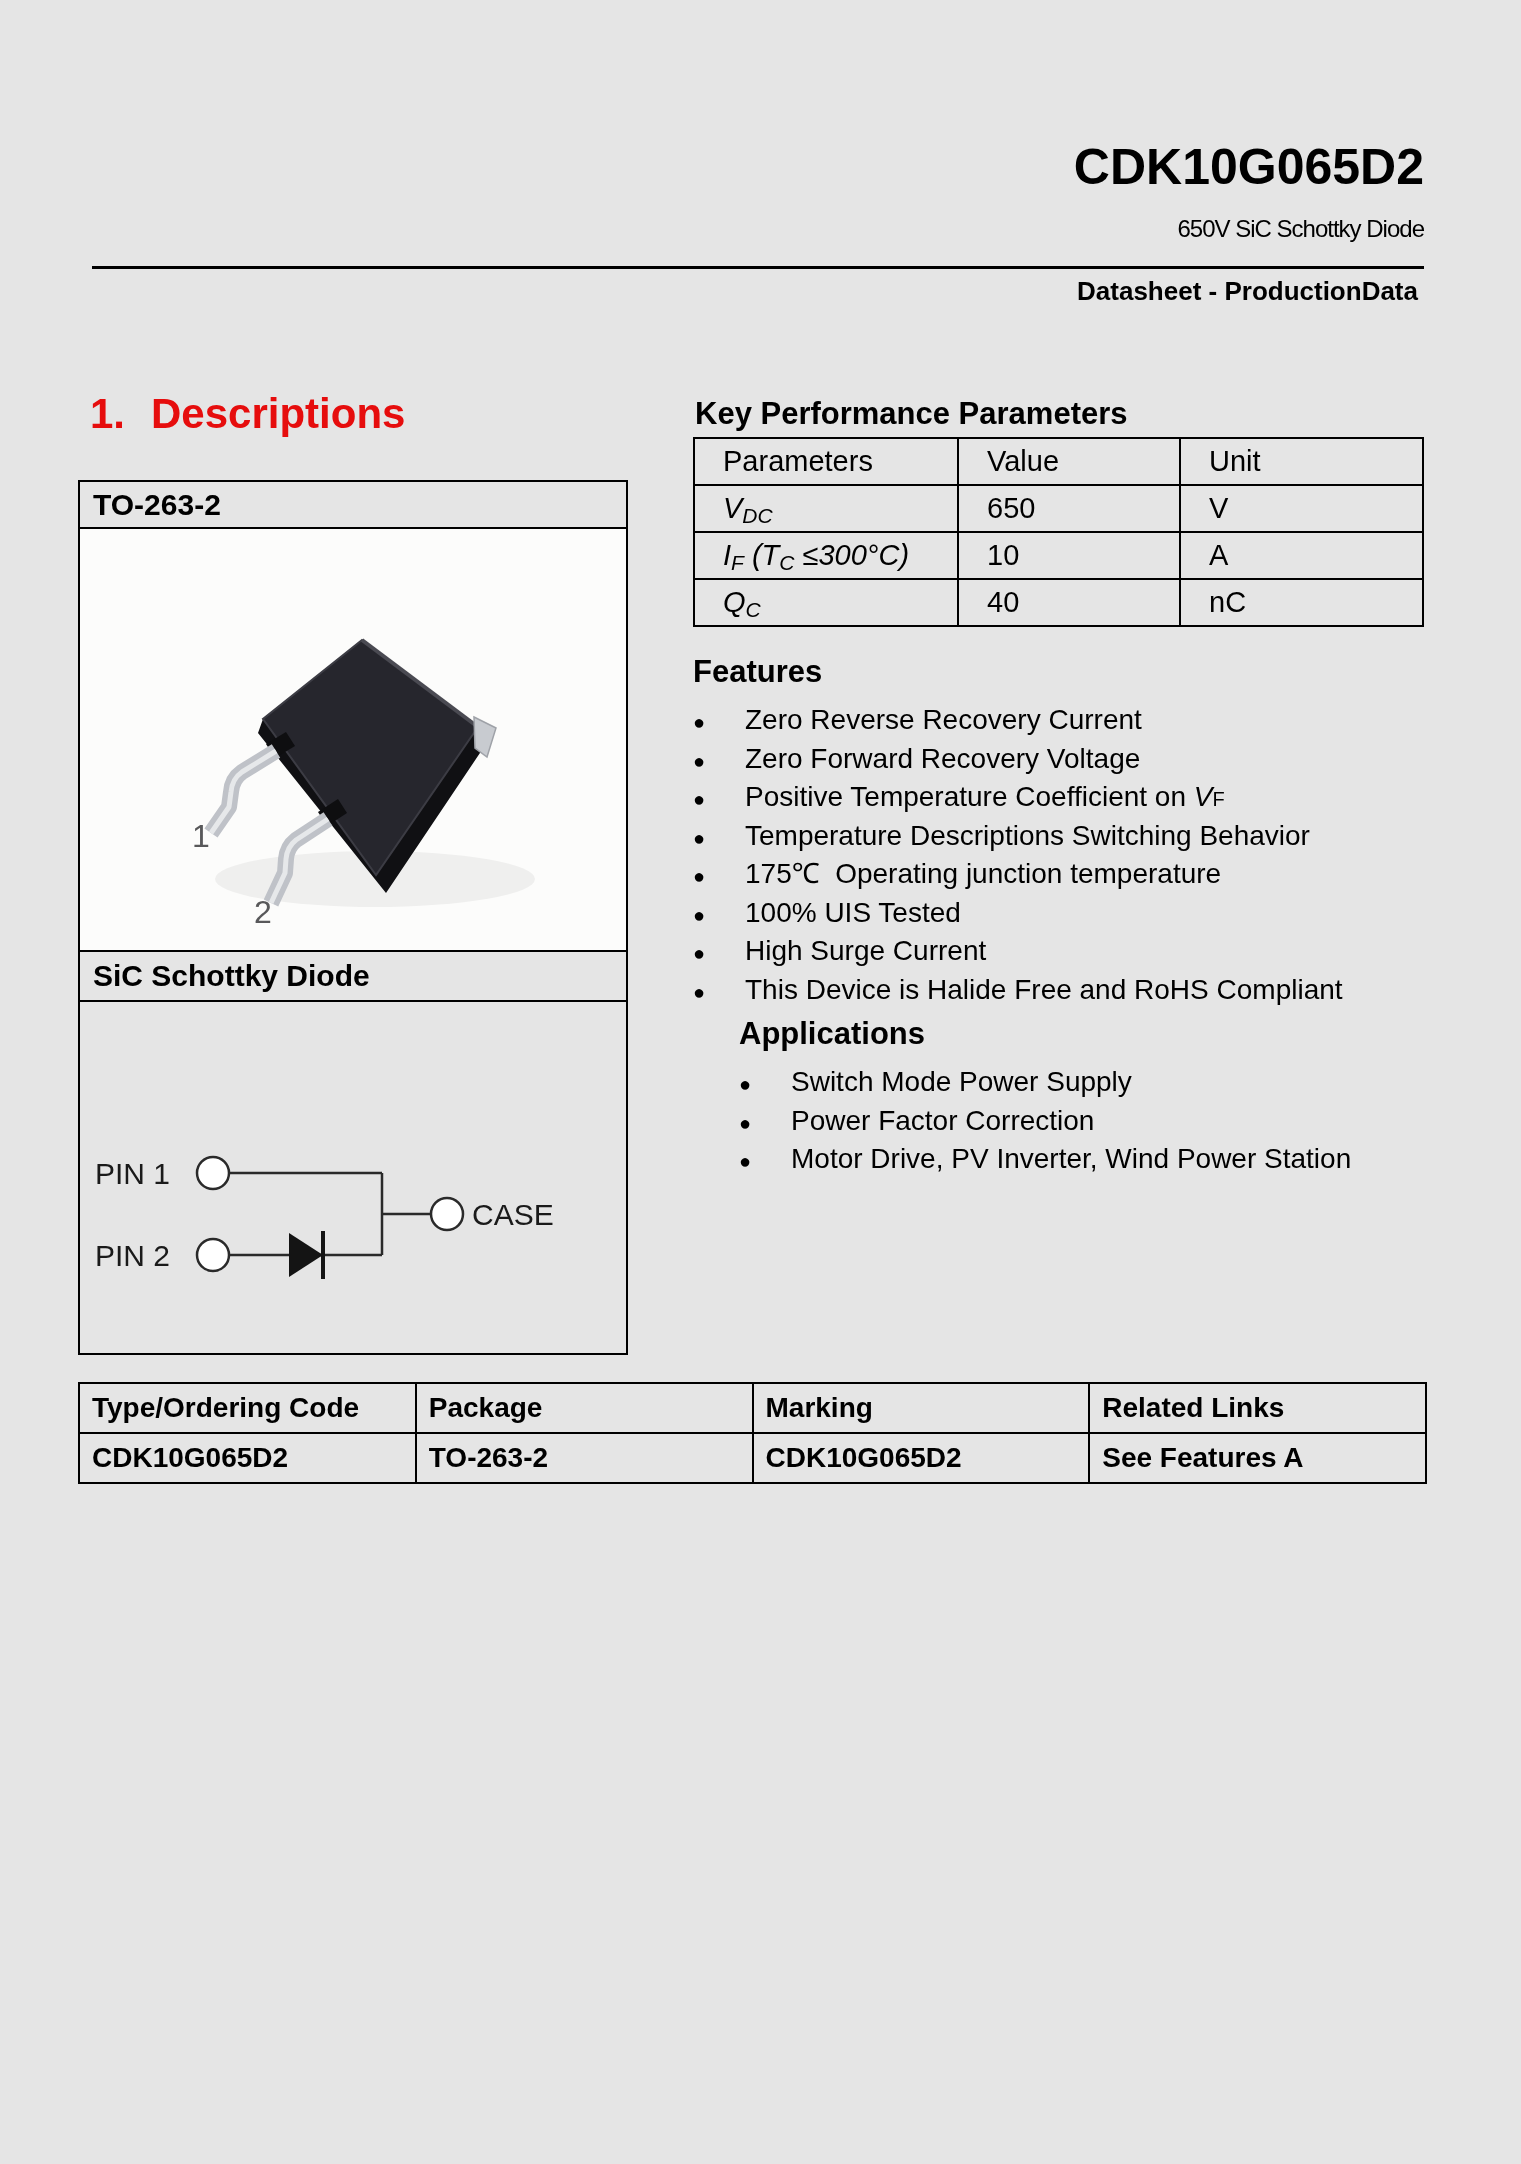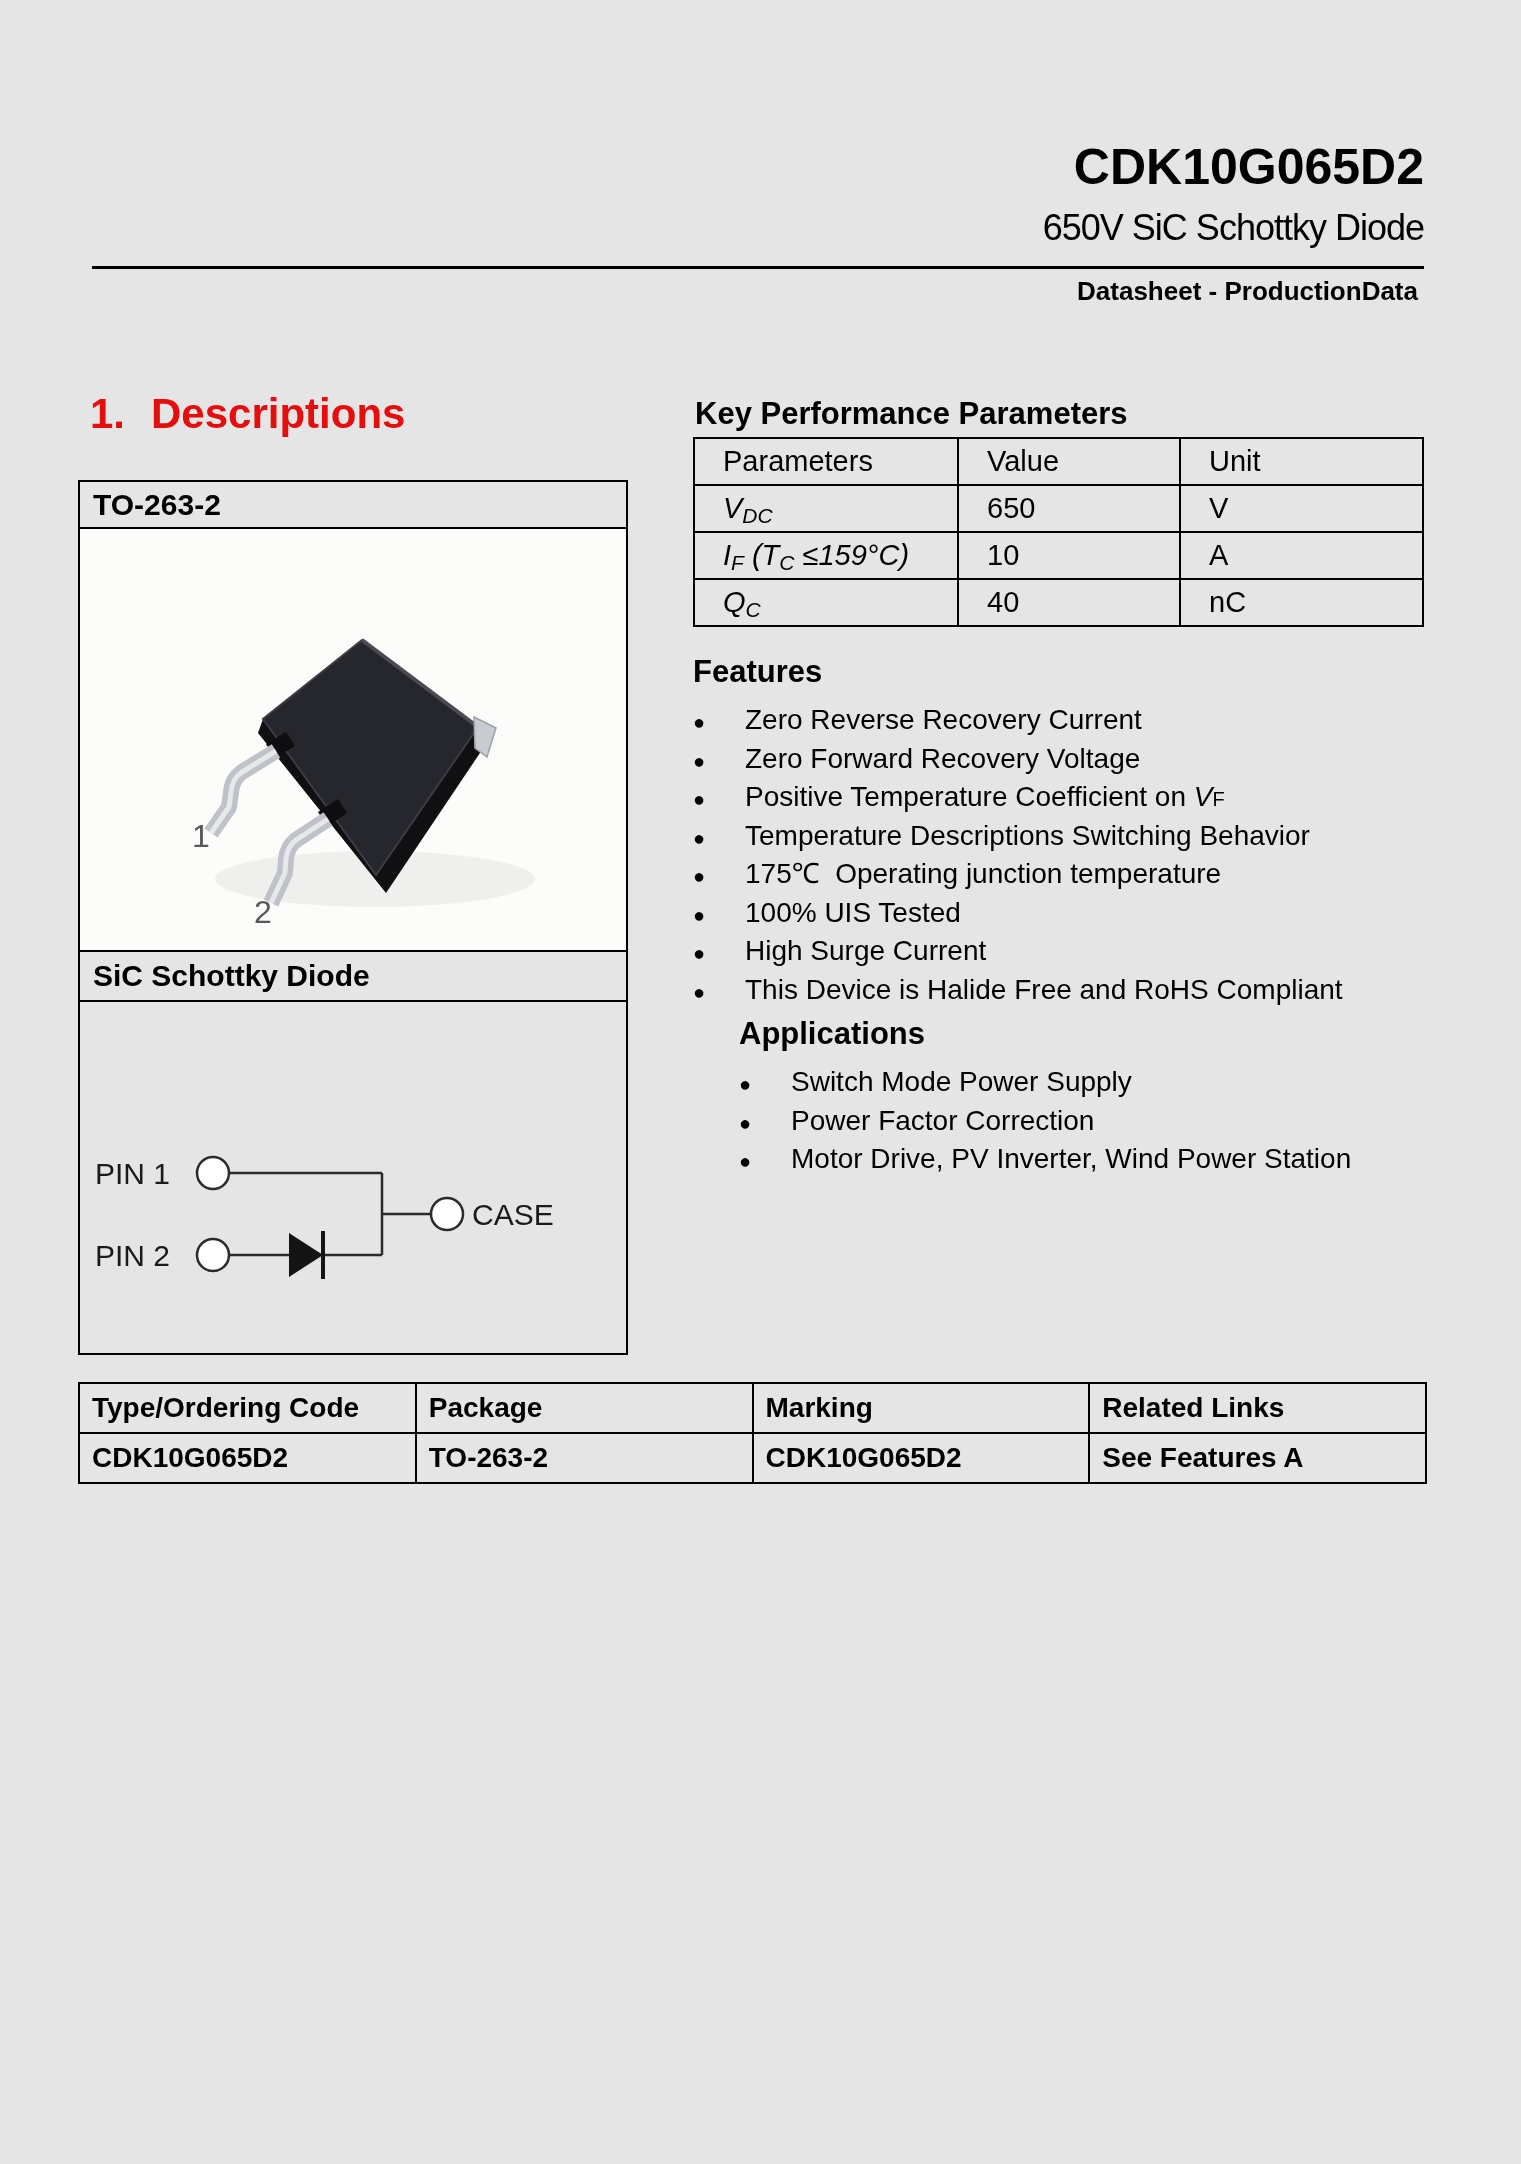--- a/index.html
+++ b/index.html
@@ -8,21 +8,21 @@
     width:1521px;
     height:2164px;
     background:#e5e5e5;
     font-family:"Liberation Sans", sans-serif;
     color:#000;
     overflow:hidden;
   }
   
   .hdr{position:absolute;top:140px;right:97px;text-align:right;}
   .hdr-title{font-size:50px;font-weight:bold;line-height:1.1;letter-spacing:0px;}
-  .hdr-sub{font-size:36px;font-weight:normal;margin-top:12px;letter-spacing:-1px;}
+  .hdr-sub{font-size:24px;font-weight:normal;margin-top:20px;letter-spacing:-1px;}
   .hdr-rule{position:absolute;left:92px;top:266px;width:1332px;height:3px;background:#000;}
   .hdr-doctype{position:absolute;top:276px;right:103px;font-size:26px;font-weight:bold;}
   
   .section-h{position:absolute;left:90px;top:390px;font-size:42px;font-weight:bold;color:#e60d0d;}
   .section-h .num{display:inline-block;margin-right:26px;}
   
   .left-box{position:absolute;left:78px;top:480px;width:550px;height:875px;
             border:2px solid #000;box-sizing:border-box;}
   .box-h{height:45px;border-bottom:2px solid #000;display:flex;align-items:center;
          padding-left:13px;font-size:30px;font-weight:bold;box-sizing:content-box;}
@@ -134,21 +134,21 @@
         <td>Parameters</td>
         <td>Value</td>
         <td>Unit</td>
       </tr>
       <tr>
         <td class="param"><span>V</span><sub class="ssub">DC</sub><span></span><sub class="ssub"></sub><span></span></td>
         <td>650</td>
         <td>V</td>
       </tr>
       <tr>
-        <td class="param"><span>I</span><sub class="ssub">F</sub><span> (T</span><sub class="ssub">C</sub><span> ≤159°C)</span></td>
+        <td class="param"><span>I</span><sub class="ssub">F</sub><span> (T</span><sub class="ssub">C</sub><span> ≤300°C)</span></td>
         <td>10</td>
         <td>A</td>
       </tr>
       <tr>
         <td class="param"><span>Q</span><sub class="ssub">C</sub><span></span><sub class="ssub"></sub><span></span></td>
         <td>40</td>
         <td>nC</td>
       </tr>
     </tbody>
   </table>

